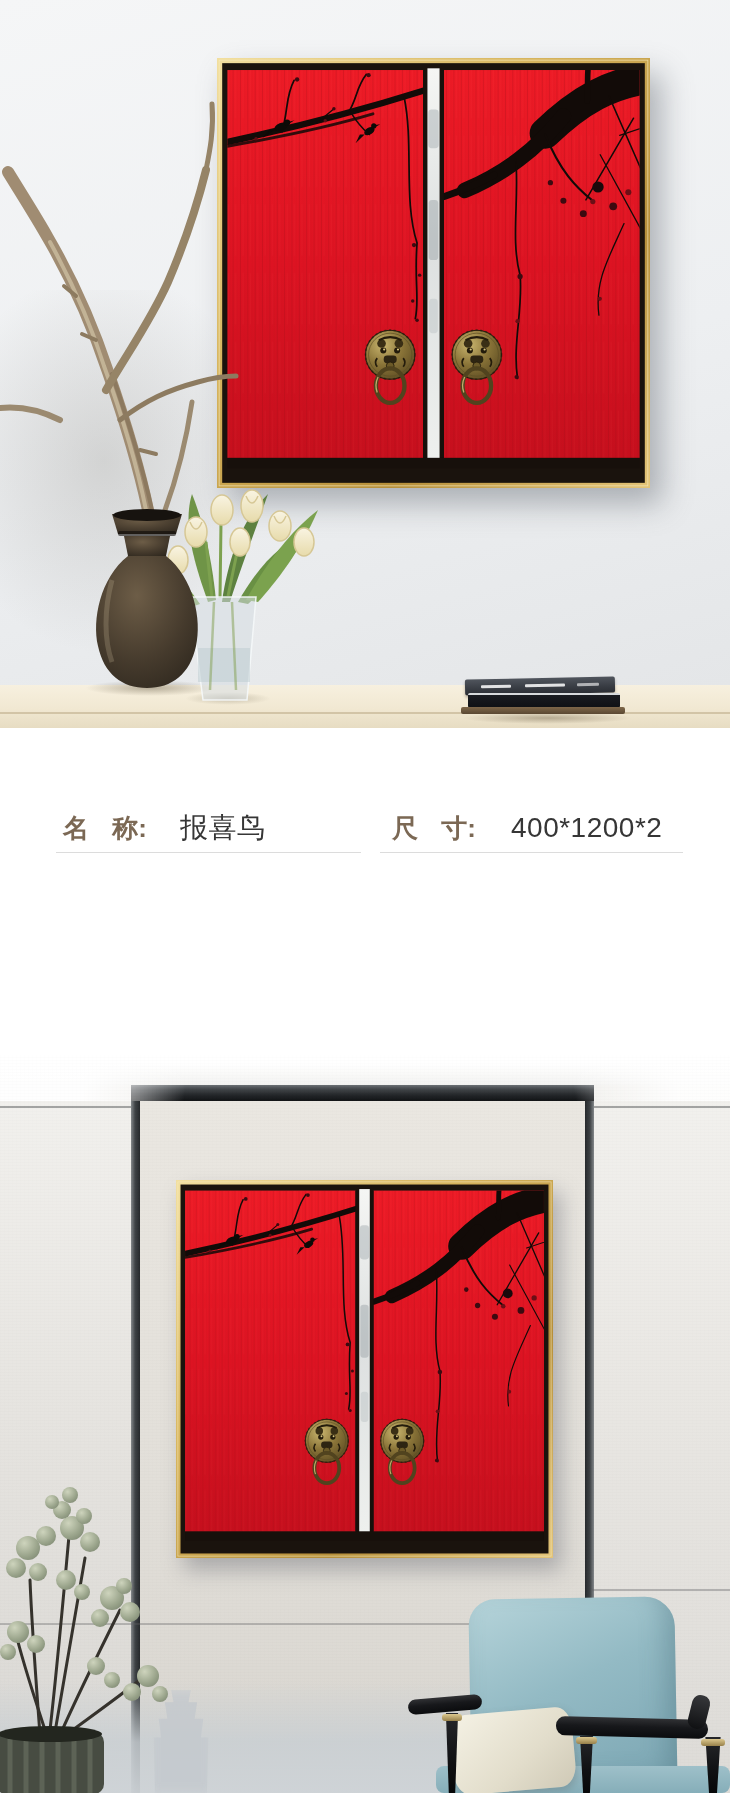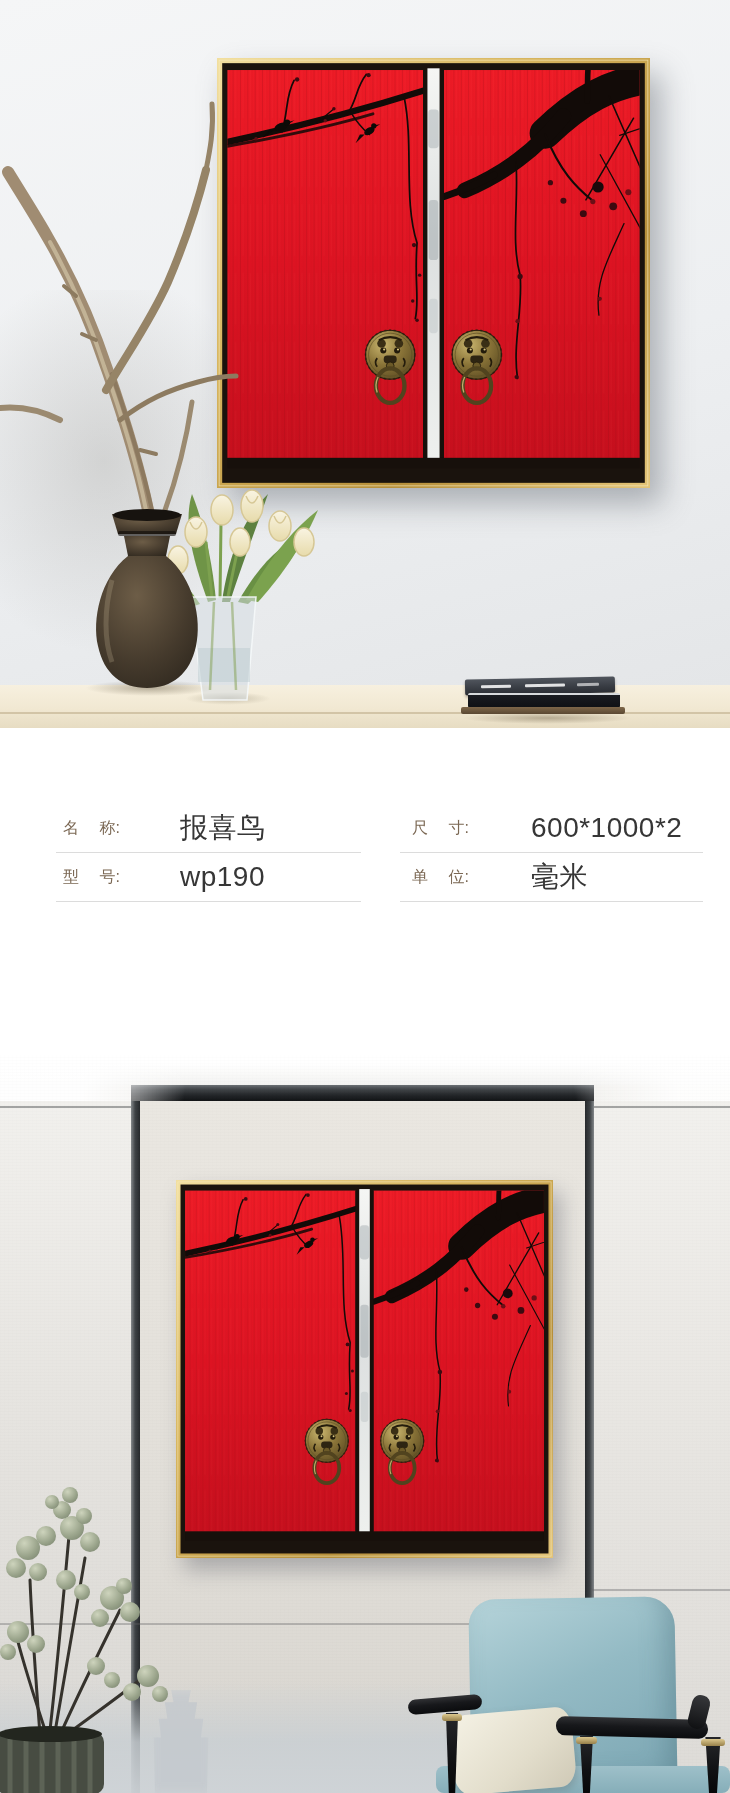--- a/index.html
+++ b/index.html
@@ -36,23 +36,23 @@
   .spine-mark.m1{left:16px;width:30px;}
   .spine-mark.m2{left:60px;width:40px;}
   .spine-mark.m3{left:112px;width:22px;opacity:.7;}
   .book-bottom{left:468px;top:693px;width:152px;height:15px;background:linear-gradient(180deg,#1a1c21,#0e1014);border-top:2px solid #d7dadc;}
   .book-board{left:461px;top:707px;width:164px;height:7px;background:linear-gradient(180deg,#7e674a,#5a4832);}
 
   
   .info{top:728px;height:327px;background:#ffffff;}
   .info-col{position:absolute;top:76px;}
   .col-left{left:56px;width:305px;}
-  .col-right{left:400px;width:303px;}
+  .col-right{left:380px;width:303px;}
   .info-row{height:49px;display:flex;align-items:center;border-bottom:1px solid var(--divider);}
-  .info-label{color:var(--label-brown);font-size:16px;word-spacing:16px;width:124px;padding-left:7px;flex:none;}
+  .info-label{color:var(--label-brown);font-size:26px;word-spacing:16px;width:124px;padding-left:7px;flex:none;font-weight:bold;}
   .col-right .info-label{width:131px;padding-left:12px;}
   .info-value{color:var(--value-dark);font-size:28px;letter-spacing:.5px;}
 
   
   .photo-bottom{top:1055px;height:738px;background:#e9e7e3;}
   .wall{position:absolute;top:0;height:738px;}
   .wall-left{left:0;width:131px;background:linear-gradient(180deg,#f3f2ef 0%,#e7e5e1 45%,#d9d7d3 100%);}
   .wall-right{left:594px;width:136px;background:linear-gradient(180deg,#f3f2ef 0%,#e9e7e3 45%,#dddbd7 100%);}
   .panel-center{position:absolute;left:140px;top:46px;width:445px;height:692px;
     background:linear-gradient(180deg,#eae7e1 0%,#e2dfd9 55%,#d8d5cf 100%);}
@@ -318,33 +318,25 @@
     <div class="book book-bottom"></div>
     <div class="book book-board"></div>
   </section>
 
   <section class="info">
     <div class="info-col col-left">
       <div class="info-row">
         <span class="info-label">名 称:</span>
         <span class="info-value">报喜鸟</span>
       </div>
-      <div class="info-row">
-        <span class="info-label">型 号:</span>
-        <span class="info-value">wp190</span>
-      </div>
     </div>
     <div class="info-col col-right">
       <div class="info-row">
         <span class="info-label">尺 寸:</span>
-        <span class="info-value">600*1000*2</span>
-      </div>
-      <div class="info-row">
-        <span class="info-label">单 位:</span>
-        <span class="info-value">毫米</span>
+        <span class="info-value">400*1200*2</span>
       </div>
     </div>
   </section>
 
   <section class="photo-bottom">
     <div class="wall wall-left"></div>
     <div class="wall wall-right"></div>
     <div class="panel-center"></div>
     <div class="panel-border pb-left"></div>
     <div class="panel-border pb-right"></div>

